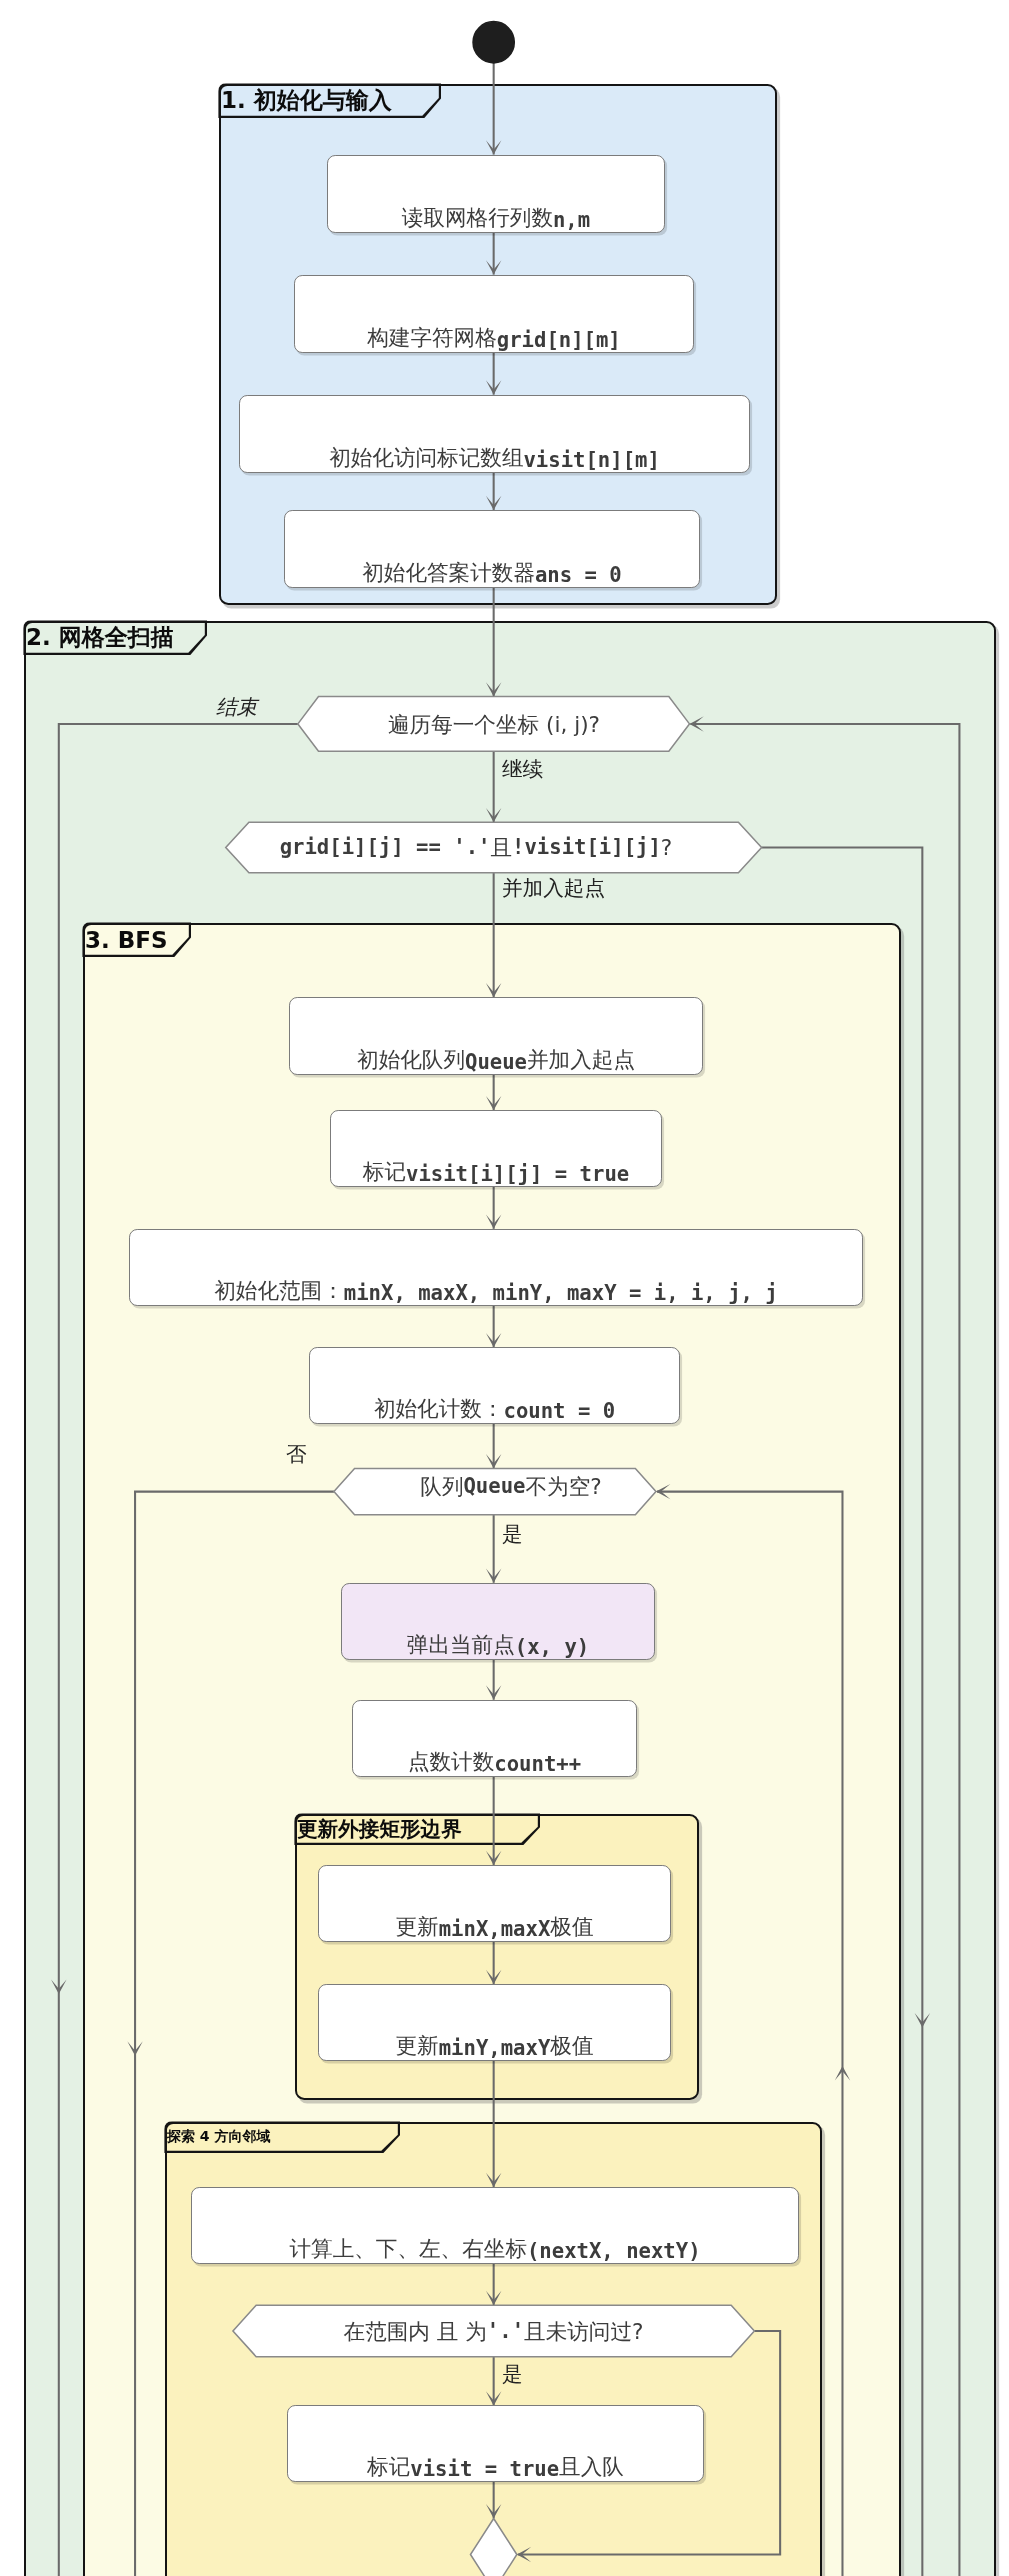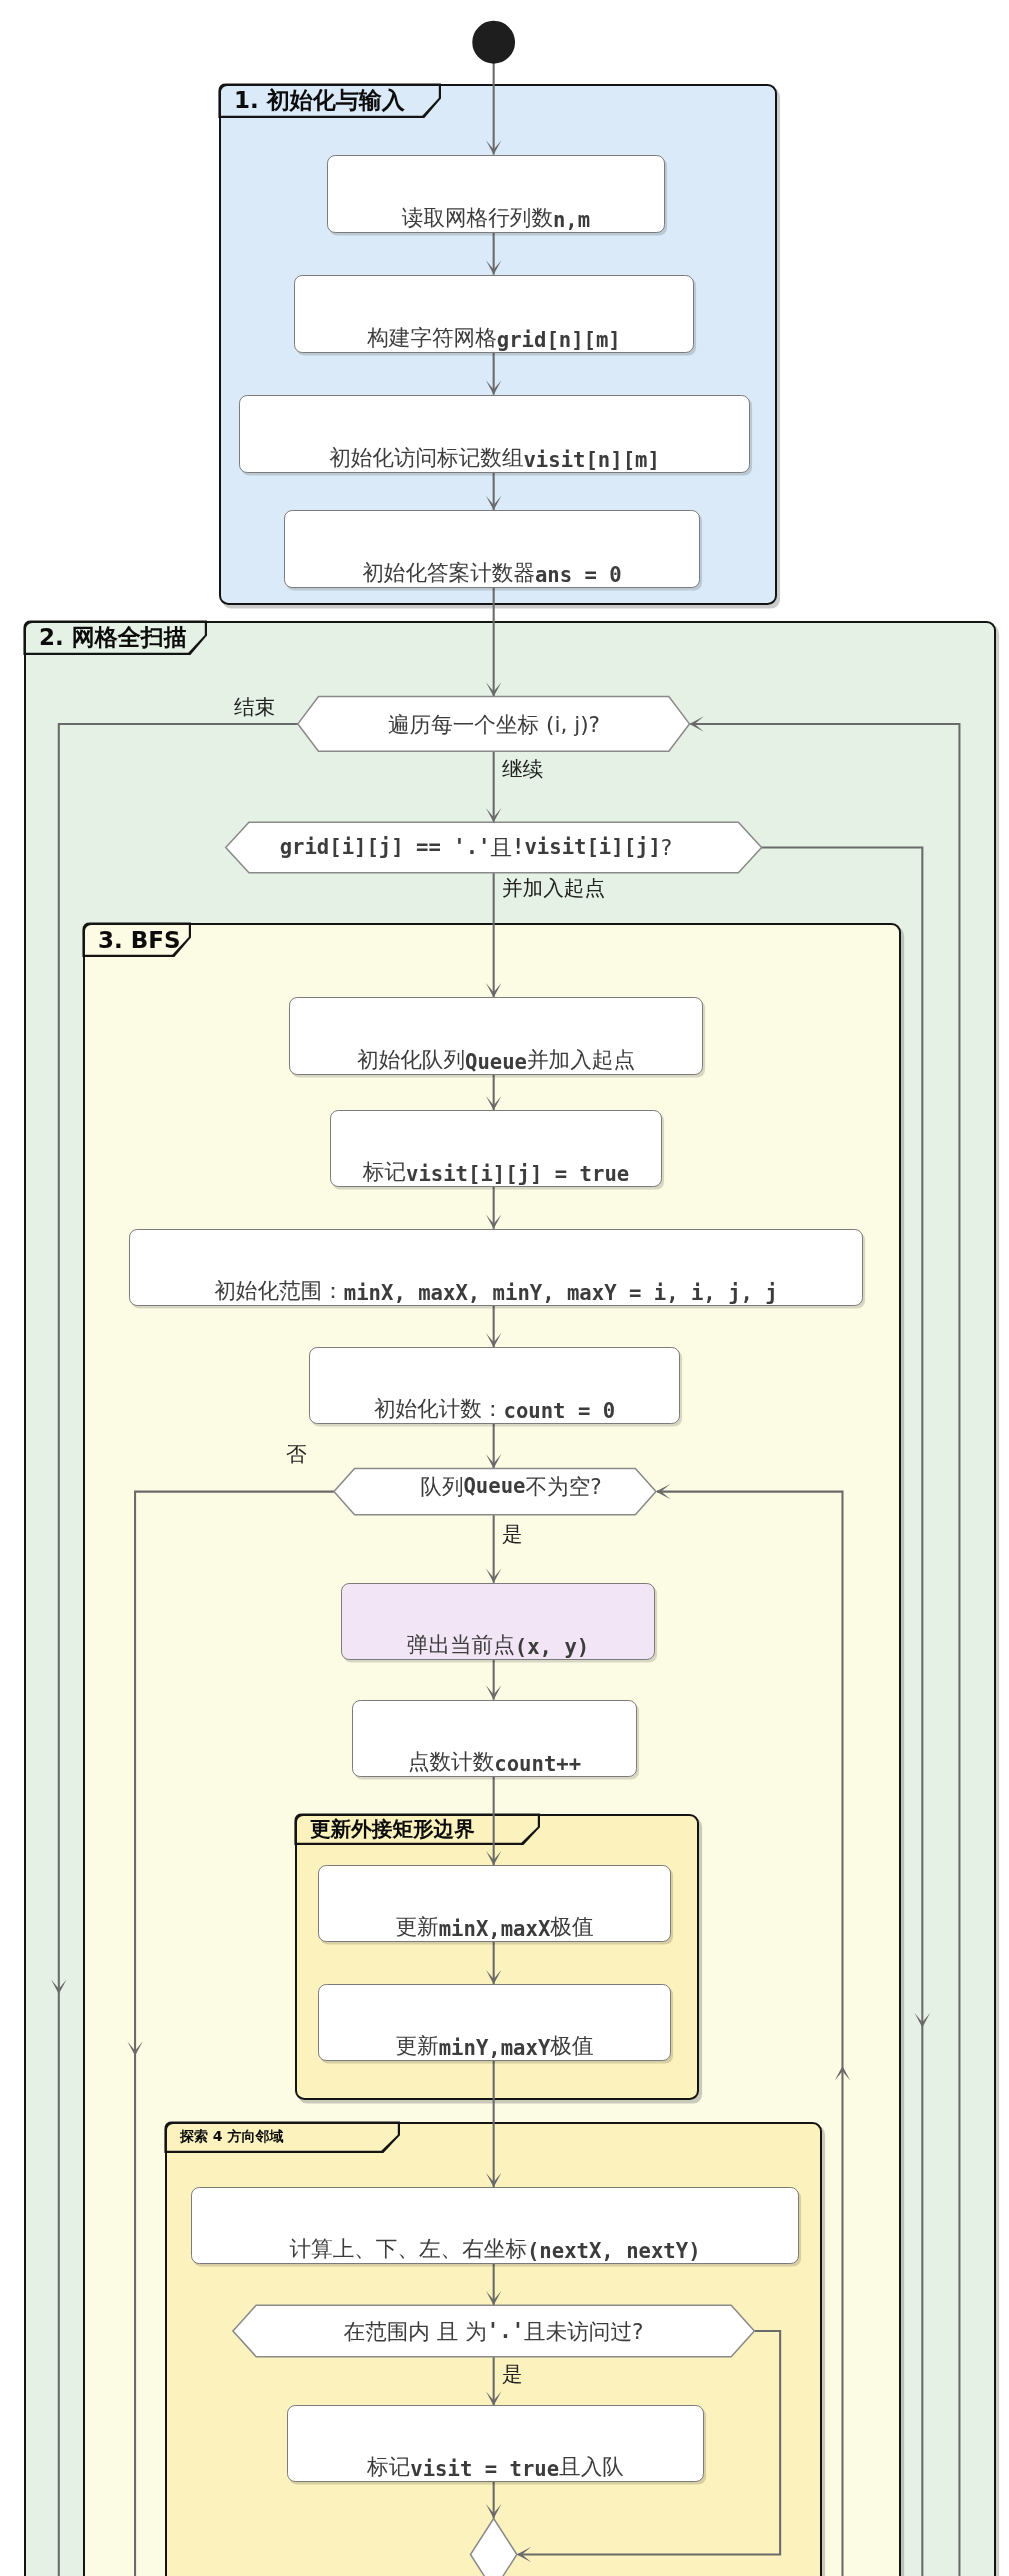--- a/index.html
+++ b/index.html
@@ -6,31 +6,31 @@
   #canvas{position:relative;width:1010px;height:3720px;background:#fff;overflow:hidden;
           font-family:"DejaVu Sans",sans-serif;}
   .part{position:absolute;border:2.6px solid #141414;border-radius:9.3px;background:var(--fill);
         box-shadow:3.1px 3.6px 0 rgba(110,110,110,.35);z-index:1;}
   .tab{position:absolute;top:-2.6px;left:-2.6px;height:35px;background:#141414;
        clip-path:polygon(0 0,100% 0,100% 42%,calc(100% - 17.5px) 100%,0 100%);
        border-top-left-radius:8.2px;}
   .tabi{position:absolute;inset:2.6px;background:var(--fill);
         clip-path:polygon(0 0,100% 0,100% 40%,calc(100% - 16.5px) 100%,0 100%);
         border-top-left-radius:6.2px;display:flex;align-items:center;
-        padding-left:13px;font-size:23px;font-weight:700;color:#0c0c0c;white-space:nowrap;}
+        padding-left:0;font-size:23px;font-weight:700;color:#0c0c0c;white-space:nowrap;}
   .act{position:absolute;background:#fff;border:1.5px solid #7b7b7b;border-radius:8.2px;
        box-shadow:2.1px 2.6px 0 rgba(0,0,0,.14);display:flex;align-items:flex-end;justify-content:center;
        text-align:center;color:#3c3c3c;font-size:21.6px;z-index:3;white-space:nowrap;}
   .act .code,.hexlabel .code{font-family:"DejaVu Sans Mono",monospace;font-weight:700;
        font-size:20.6px;white-space:pre;}
   .act.lav{background:#F2E6F6}
   .hexlabel{position:absolute;display:flex;align-items:center;justify-content:center;
        font-size:21.6px;color:#3c3c3c;z-index:4;white-space:nowrap;}
   .elabel{position:absolute;font-size:20.6px;color:#222;z-index:4;white-space:nowrap;}
-  .elabel.r{text-align:center;}
+  .elabel.r{text-align:left;font-style:italic;}
   svg#flow{position:absolute;left:0;top:0;z-index:2;pointer-events:none;}
   .edge{fill:none;stroke:#6a6a6a;stroke-width:4;}
   .shape{fill:#ffffff;stroke:#8a8a8a;stroke-width:3;}
   .ah{fill:#6a6a6a;}
 </style>
 </head>
 <body>
 
 <div id="canvas">
 

